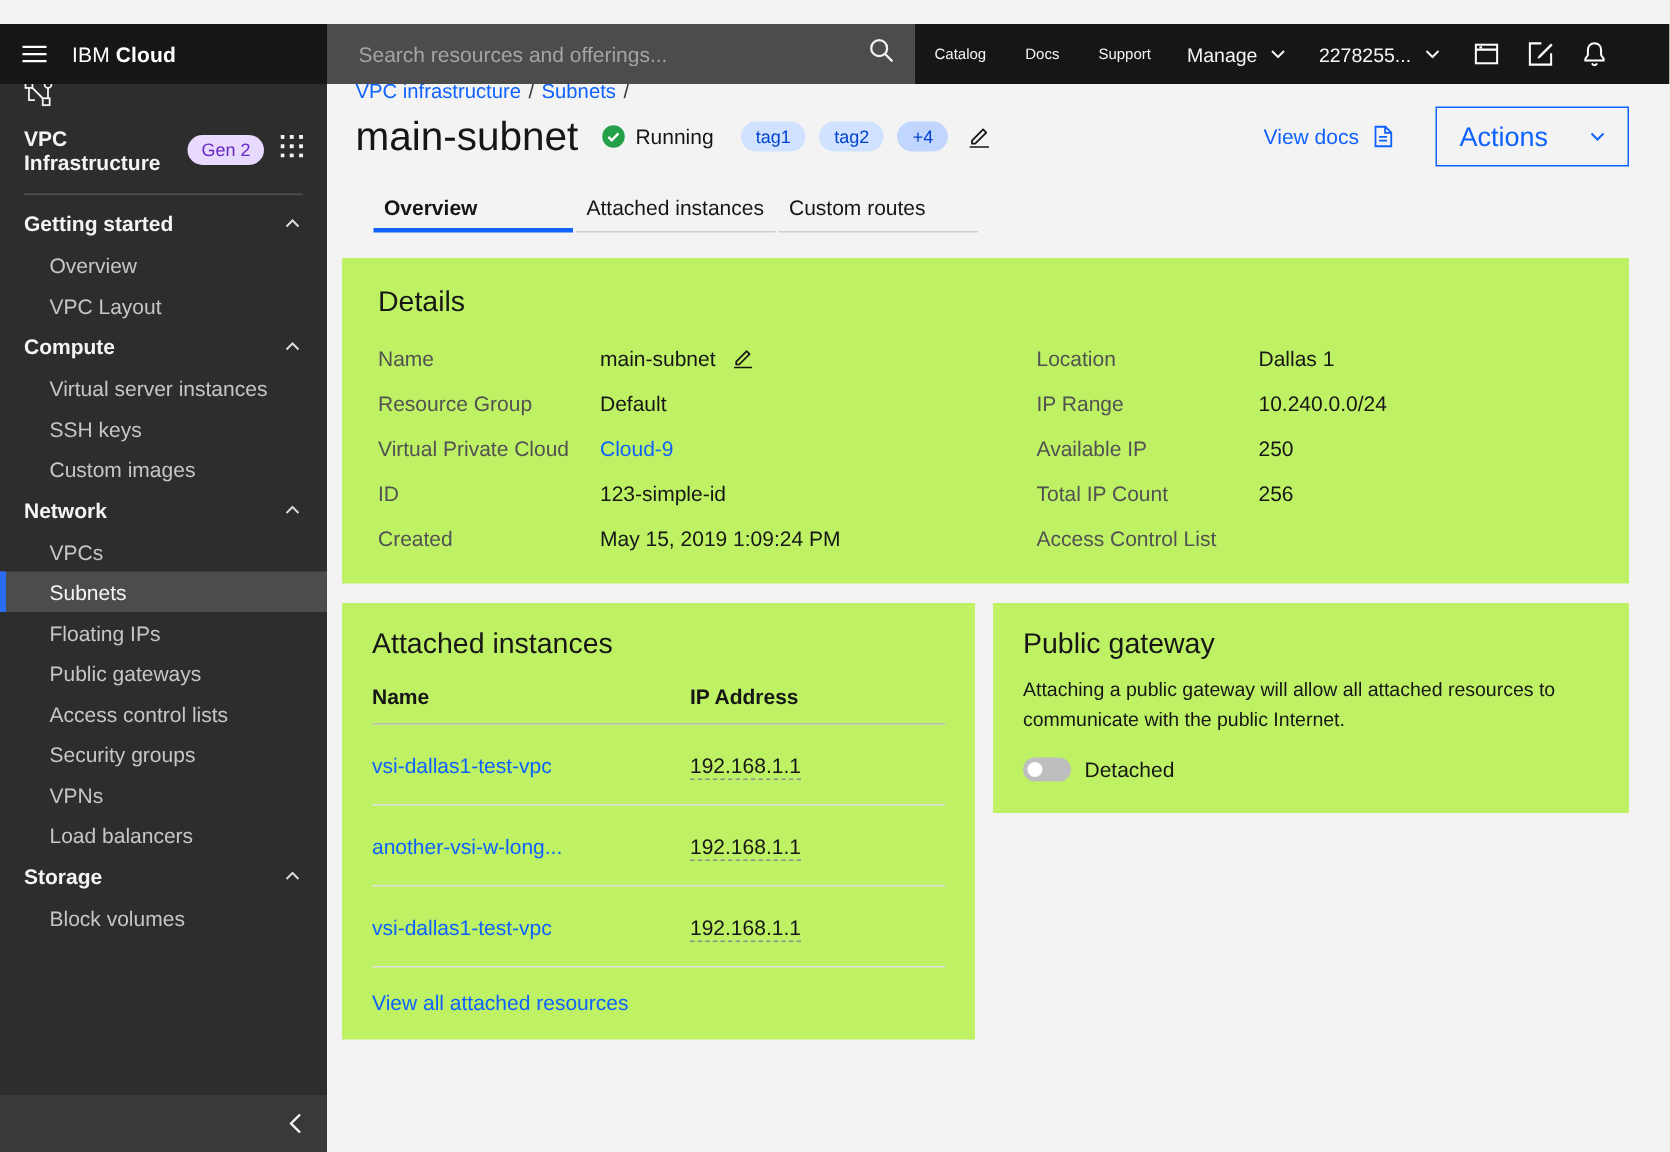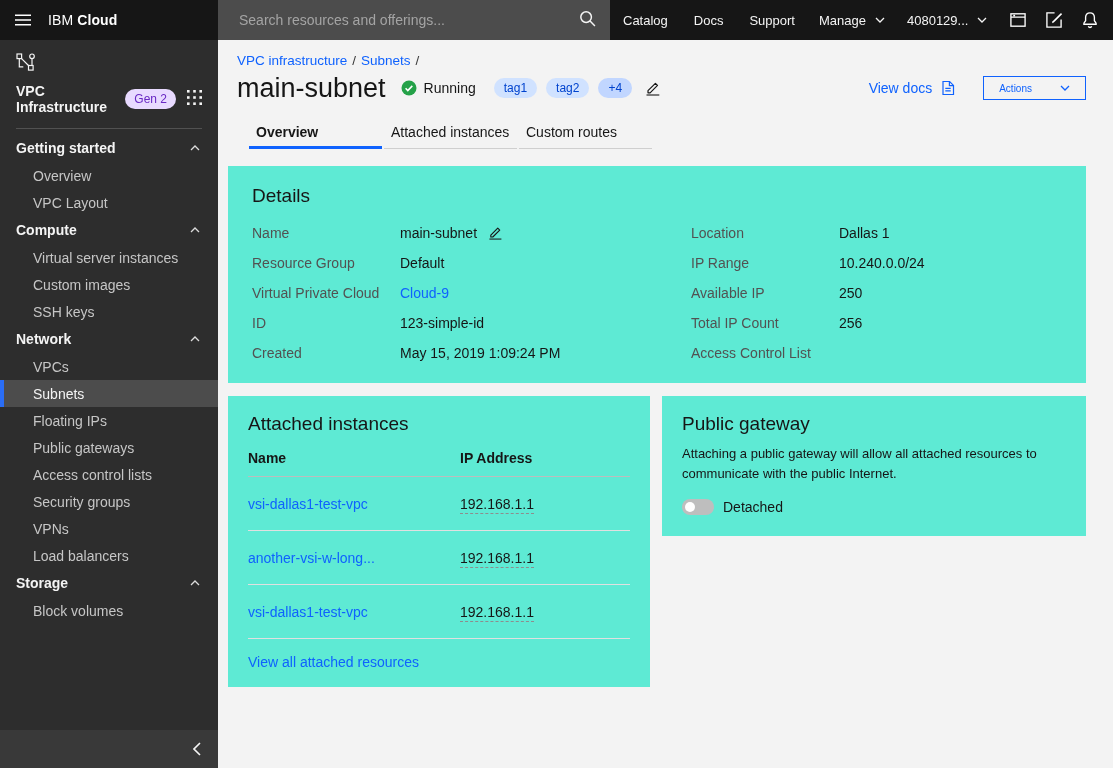--- a/index.html
+++ b/index.html
@@ -2,30 +2,30 @@
 <html><head>
 <meta charset="utf-8">
 <style>
   * { box-sizing: border-box; }
   html,body { margin:0; padding:0; }
   body {
     width:1113px; height:768px; position:relative; overflow:hidden;
     background:#f3f3f3; font-family:"Liberation Sans", sans-serif; color:#161616;
   }
   
-  .app-header { position:absolute; top:0; left:0; width:1113px; height:40px; background:#161616; display:flex; align-items:stretch; z-index:20; }
+  .app-header { position:absolute; top:16px; left:0; width:1113px; height:40px; background:#161616; display:flex; align-items:stretch; z-index:20; }
   .hdr-left { width:218px; flex:0 0 218px; display:flex; align-items:center; gap:15px; padding-left:13px; }
   .hamburger { display:flex; align-items:center; cursor:pointer; }
   .brand { color:#fff; font-size:14px; letter-spacing:.1px; white-space:nowrap; }
   .brand .bold { font-weight:700; }
   .hdr-search { width:392px; flex:0 0 392px; background:#4c4c4c; display:flex; align-items:center; padding:0 14px 0 19px; }
   .hdr-search input { flex:1; background:transparent; border:none; outline:none; color:#bef264; font-size:14px; font-family:inherit; }
   .hdr-search input::placeholder { color:#a4a4a4; }
   .hdr-nav { display:flex; align-items:center; }
-  .hdr-link { color:#f4f4f4; font-size:13px; padding:0 13px; height:28px; display:flex; align-items:center; cursor:pointer; white-space:nowrap; }
+  .hdr-link { color:#f4f4f4; font-size:10px; padding:0 13px; height:28px; display:flex; align-items:center; cursor:pointer; white-space:nowrap; }
   .hdr-drop { color:#f4f4f4; font-size:13px; display:flex; align-items:center; gap:9px; padding:0 11px; height:40px; cursor:pointer; white-space:nowrap; }
   .hdr-icons { display:flex; align-items:center; margin-left:2px; }
   .icon-btn { width:36px; height:40px; display:flex; align-items:center; justify-content:center; cursor:pointer; }
   
   .sidebar { position:absolute; top:40px; left:0; bottom:0; width:218px; background:#2d2d2d; display:flex; flex-direction:column; z-index:10; }
   .sb-header { padding:13px 16px 0; }
   .sb-title-row { display:flex; align-items:center; margin-top:7px; padding-bottom:13px; border-bottom:1px solid #515151; }
   .sb-title { color:#f4f4f4; font-size:14px; font-weight:700; flex:1; }
   .badge { background:#e8daff; color:#6929c4; font-size:12px; line-height:12px; padding:4px 9px; border-radius:11px; margin-right:11px; white-space:nowrap; }
   .sb-nav { margin-top:5px; }
@@ -41,26 +41,26 @@
   .breadcrumb .sep { color:#393939; padding:0 5px; }
   .title-row { display:flex; align-items:center; margin-top:3px; }
   .page-title { font-size:27px; font-weight:400; color:#161616; margin:0; line-height:34px; }
   .status { display:flex; align-items:center; gap:7px; margin-left:15px; font-size:14px; font-weight:400; color:#161616; }
   .tags { display:flex; align-items:center; gap:9px; margin-left:18px; }
   .tag { background:#d0e2ff; color:#0043ce; font-size:12px; line-height:12px; padding:4px 10px; border-radius:11px; cursor:pointer; }
   .tag.more { background:#c1d6ff; }
   .edit-btn { margin-left:13px; display:flex; align-items:center; cursor:pointer; }
   .head-spacer { flex:1; }
   .view-docs { display:flex; align-items:center; gap:9px; color:#0f62fe; font-size:14px; margin-right:28px; cursor:pointer; text-decoration:none; }
-  .actions-btn { height:24px; border:1px solid #0f62fe; background:transparent; color:#0f62fe; font-size:10px; font-family:inherit; display:flex; align-items:center; gap:28px; padding:0 15px; cursor:pointer; }
+  .actions-btn { height:40px; border:1px solid #0f62fe; background:transparent; color:#0f62fe; font-size:18px; font-family:inherit; display:flex; align-items:center; gap:28px; padding:0 15px; cursor:pointer; }
   .tabs { display:flex; margin:14px 0 0 12px; }
   .tab { width:133px; margin-right:2px; padding:5px 10px 8px 7px; font-size:14px; color:#161616; border-bottom:1px solid #cfcfcf; cursor:pointer; white-space:nowrap; }
   .tab.active { font-weight:700; border-bottom:3px solid #0f62fe; padding-bottom:6px; }
   
-  .card { background:#5eead4; }
+  .card { background:#bef264; }
   .details-card { margin:17px 27px 13px 10px; padding:19px 24px 22px; }
   .card-title { font-size:19px; font-weight:400; color:#161616; margin:0; }
   .details-grid { display:grid; grid-template-columns:1fr 1fr; column-gap:68px; margin-top:17px; }
   .dcol { display:flex; flex-direction:column; gap:13px; }
   .drow { display:grid; grid-template-columns:148px 1fr; align-items:center; font-size:14px; min-height:17px; }
   .dlabel { color:#525252; }
   .dval { color:#161616; display:flex; align-items:center; gap:11px; }
   .dval a, .link { color:#0f62fe; text-decoration:none; cursor:pointer; }
   .cards-row { display:flex; align-items:flex-start; gap:12px; margin:0 27px 0 10px; }
   .instances-card { width:422px; flex:0 0 422px; padding:17px 20px 0; }
@@ -100,21 +100,21 @@
     <span class="hdr-link">Catalog</span>
     <span class="hdr-link">Docs</span>
     <span class="hdr-link">Support</span>
     <span class="hdr-drop">
       <span>Manage</span>
       <svg width="10" height="6" viewBox="0 0 10 6" fill="none" stroke="#f4f4f4" stroke-width="1.3">
           <path d="M1 1l4 4 4-4"></path>
         </svg>
     </span>
     <span class="hdr-drop">
-      <span>4080129...</span>
+      <span>2278255...</span>
       <svg width="10" height="6" viewBox="0 0 10 6" fill="none" stroke="#f4f4f4" stroke-width="1.3">
           <path d="M1 1l4 4 4-4"></path>
         </svg>
     </span>
   </nav>
   <div class="hdr-icons">
     <span class="icon-btn">
       <svg width="18" height="18" viewBox="0 0 16 16" fill="none" stroke="#fff" stroke-width="1.2">
           <rect x="1.7" y="2.5" width="12.6" height="11"></rect>
           <path d="M1.7 5.4h12.6M3.8 4h1.6"></path>
@@ -174,22 +174,22 @@
     <div class="sb-item">Overview</div>
     <div class="sb-item">VPC Layout</div>
 
     <div class="sb-section">
       <span>Compute</span>
       <svg width="10" height="6" viewBox="0 0 10 6" fill="none" stroke="#dcdcdc" stroke-width="1.3">
           <path d="M1 5l4-4 4 4"></path>
         </svg>
     </div>
     <div class="sb-item">Virtual server instances</div>
+    <div class="sb-item">SSH keys</div>
     <div class="sb-item">Custom images</div>
-    <div class="sb-item">SSH keys</div>
 
     <div class="sb-section">
       <span>Network</span>
       <svg width="10" height="6" viewBox="0 0 10 6" fill="none" stroke="#dcdcdc" stroke-width="1.3">
           <path d="M1 5l4-4 4 4"></path>
         </svg>
     </div>
     <div class="sb-item">VPCs</div>
     <div class="sb-item selected">Subnets</div>
     <div class="sb-item">Floating IPs</div>

